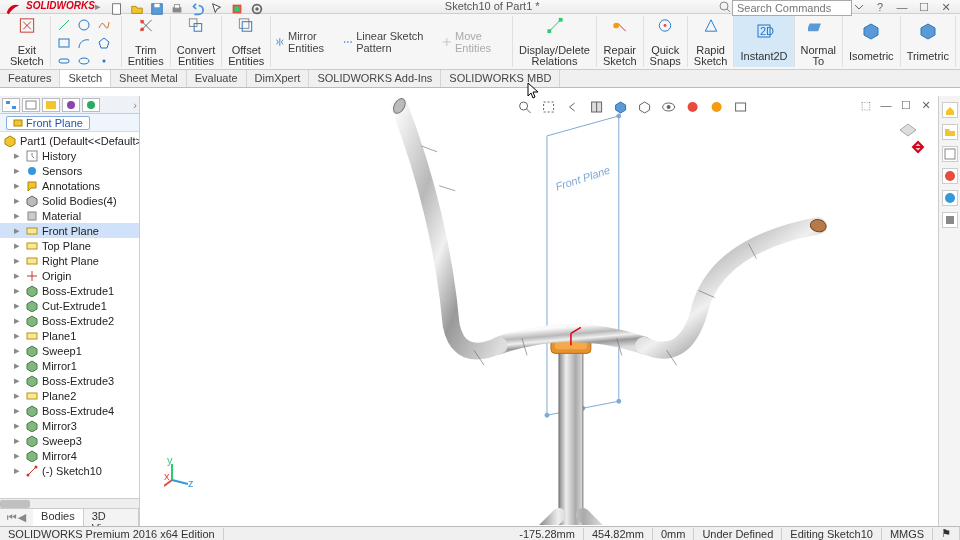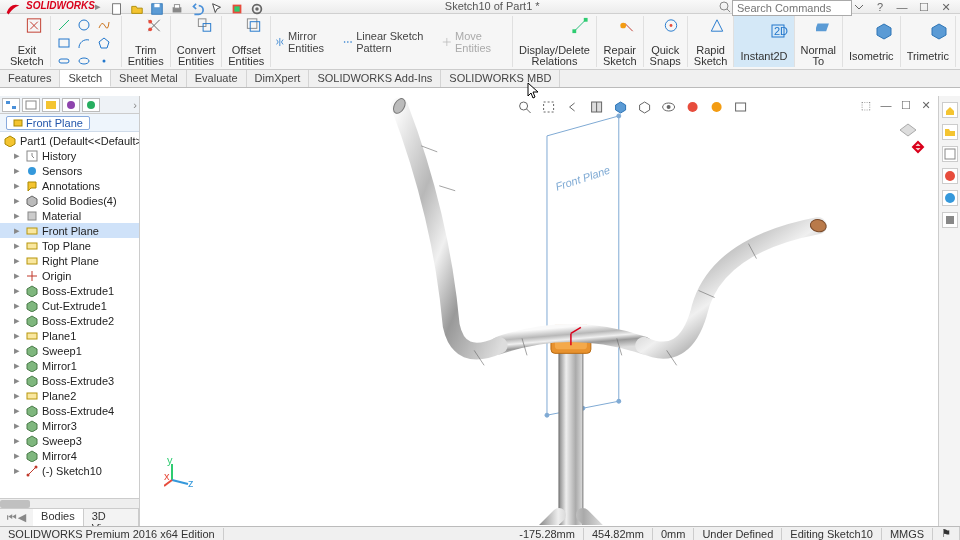--- a/index.html
+++ b/index.html
@@ -12,21 +12,21 @@
 .qat { display: flex; gap: 2px; margin-left: 8px; }
 .qat-btn { width: 18px; height: 18px; display: flex; align-items: center; justify-content: center; cursor: pointer; }
 .qat-btn svg { width: 14px; height: 14px; }
 .title-center { flex: 1; text-align: center; color: #555; }
 .search-box { width: 120px; height: 16px; border: 1px solid #aaa; background: #fff; padding: 0 4px; color: #999; }
 .win-btns { display: flex; gap: 6px; margin: 0 6px; }
 .win-btn { width: 16px; height: 14px; display: flex; align-items: center; justify-content: center; color: #666; cursor: pointer; }
 
 
 .ribbon { height: 56px; background: #f6f6f6; border-bottom: 1px solid #ccc; display: flex; padding: 2px 4px; }
-.rgroup { display: flex; flex-direction: column; align-items: flex-end; justify-content: center; padding: 0 6px; border-right: 1px solid #e0e0e0; font-size: 10px; color: #333; }
+.rgroup { display: flex; flex-direction: column; align-items: center; justify-content: center; padding: 0 6px; border-right: 1px solid #e0e0e0; font-size: 10px; color: #333; }
 .rgroup svg { width: 20px; height: 20px; }
 .rgroup .lbl { margin-top: 10px; text-align: center; line-height: 1.0; }
 .rgroup.small { font-size: 9px; }
 .rgroup.hl { background: #d4e8f7; }
 .rmini { display: flex; gap: 1px; padding: 2px 4px; font-size: 9.5px; color: #444; border-right: 1px solid #e0e0e0; }
 .rmini .row { display: flex; align-items: center; gap: 3px; }
 .rmini svg { width: 12px; height: 12px; }
 .shape-grid { display: grid; grid-template-columns: repeat(3,18px); grid-template-rows: repeat(3,16px); gap: 2px; padding: 2px 6px; border-right: 1px solid #e0e0e0; }
 .shape-grid svg { width: 14px; height: 14px; }
 

